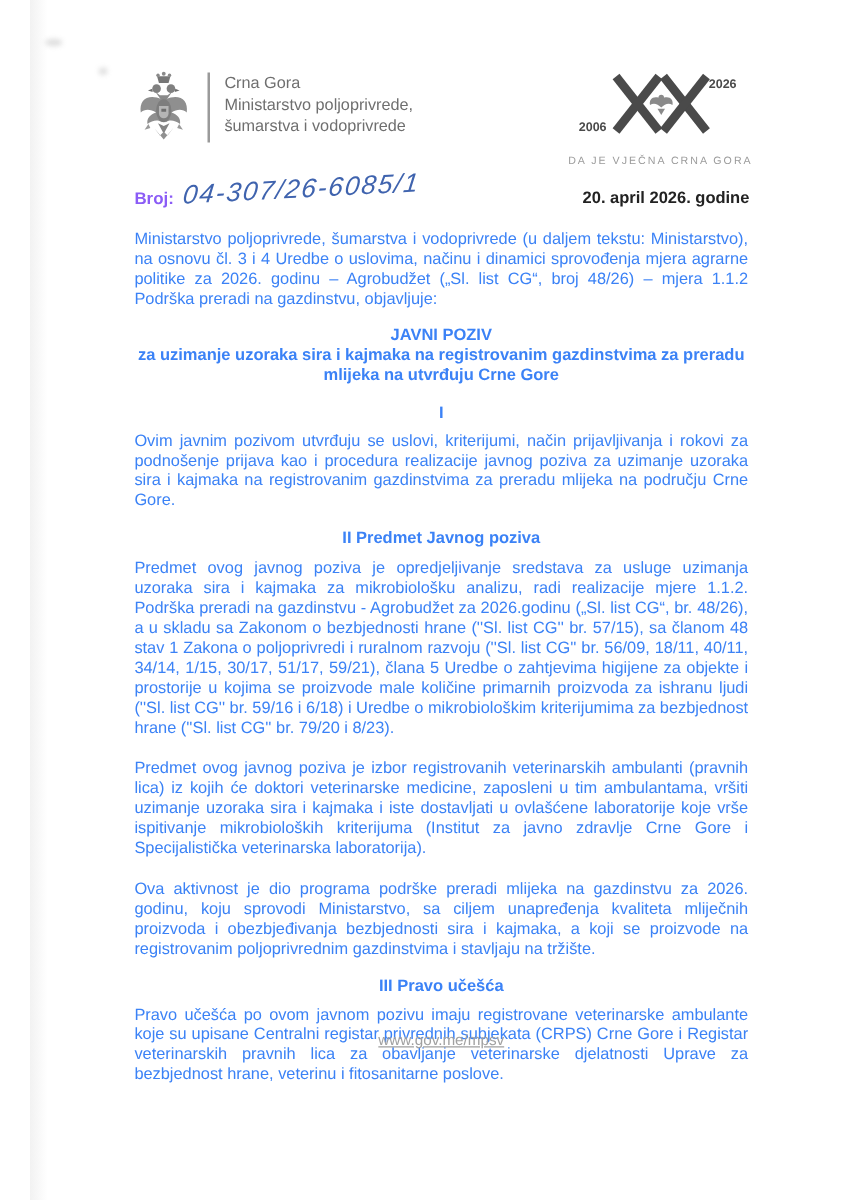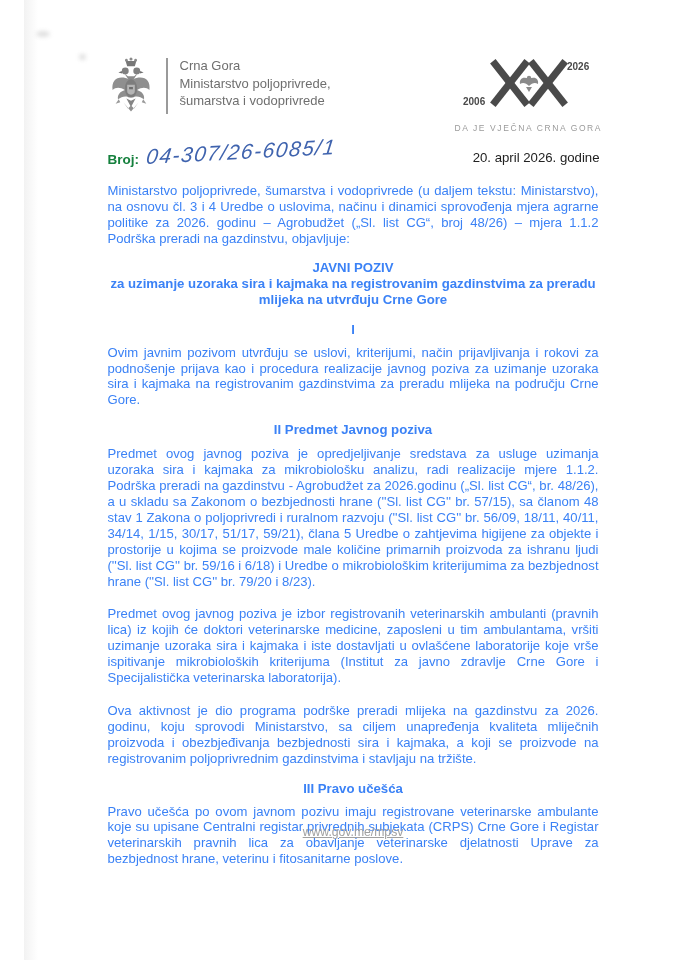--- a/index.html
+++ b/index.html
@@ -62,33 +62,33 @@
   }
 
   
   .meta-row {
     position: absolute;
     top: 146px; left: 84px; right: 56px;
     display: flex;
     justify-content: space-between;
     align-items: flex-start;
   }
-  .broj-label { font-weight: bold; font-size: 13.5px; color: #15803d; }
+  .broj-label { font-weight: bold; font-size: 13.5px; color: #8b5cf6; }
   .hand {
     display: inline-block;
     font-style: italic;
     color: #3f63ae;
     font-size: 21px;
     letter-spacing: 1.5px;
     transform: rotate(-3deg) skewX(-10deg);
     transform-origin: left bottom;
     margin-left: 6px;
     line-height: 22px;
   }
-  .doc-date { font-weight: normal; font-size: 13.2px; color: #222; padding-top: 4px; }
+  .doc-date { font-weight: bold; font-size: 13.2px; color: #222; padding-top: 4px; }
 
   
   .doc-body {
     position: absolute;
     top: 183px; left: 84px; right: 57px;
     font-size: 13.1px;
     line-height: 15.9px;
     color: #3b82f6;
   }
   .doc-body p { text-align: justify; }

